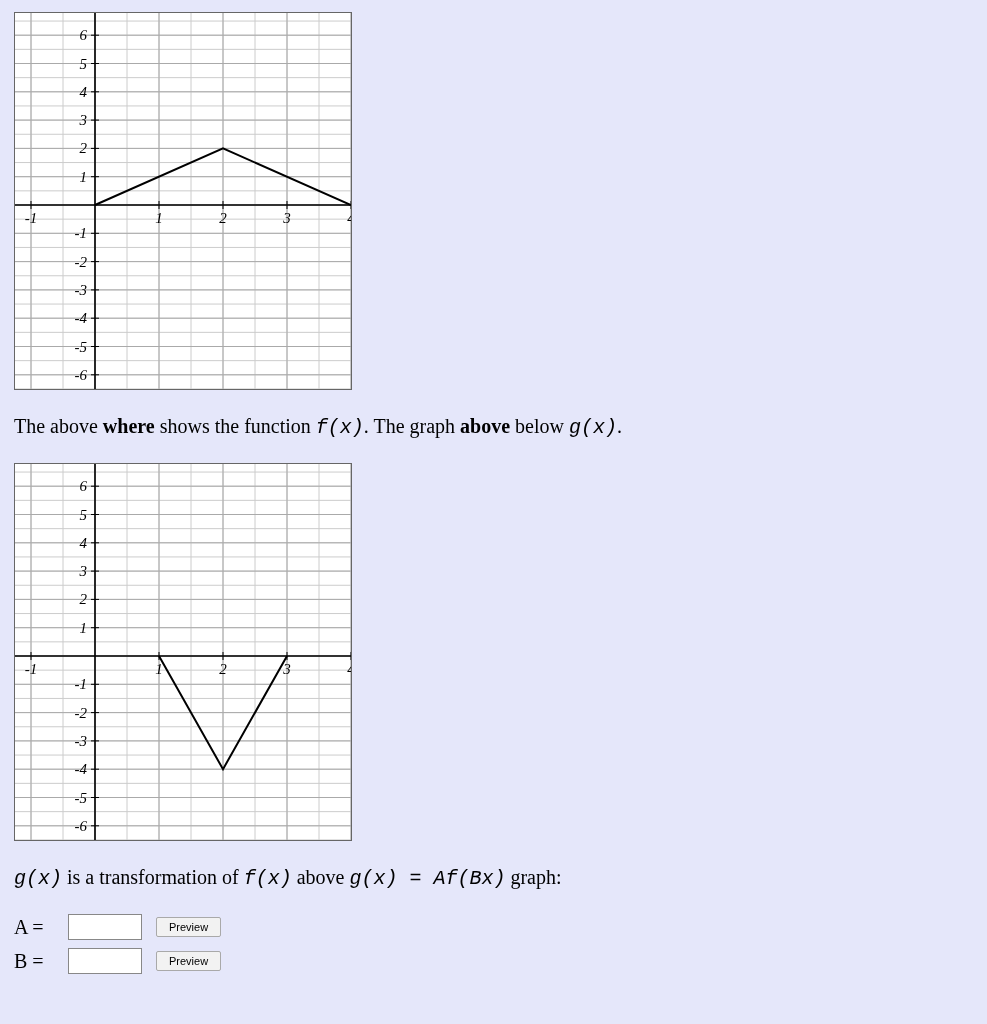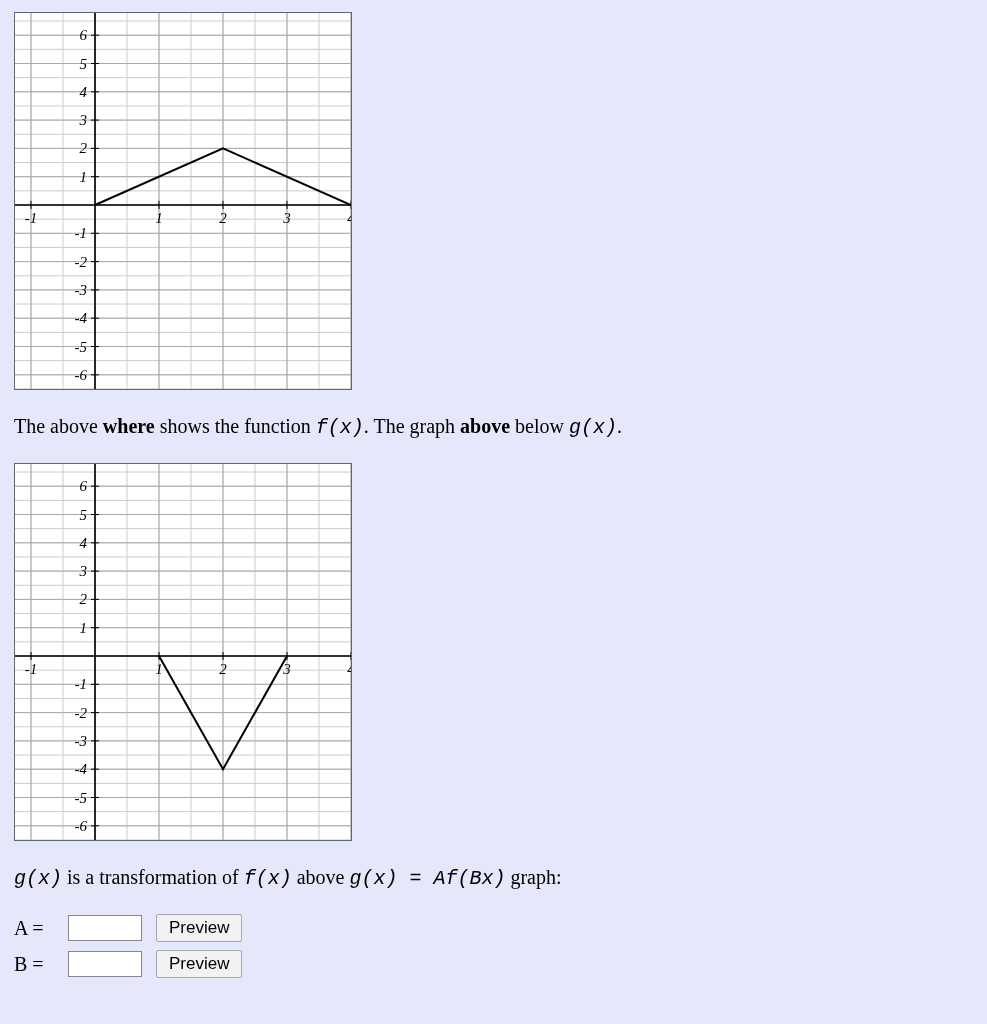--- a/index.html
+++ b/index.html
@@ -33,21 +33,21 @@
   .answer-input {
     width: 68px;
     height: 22px;
     font-size: 16px;
     border: 1px solid #888;
     background: #fff;
     padding: 1px 2px;
   }
   .preview-btn {
     font-family: Arial, sans-serif;
-    font-size: 17px;
+    font-size: 11px;
     padding: 3px 12px;
     background: #f2f2f2;
     border: 1px solid #a9a9a9;
     border-radius: 2px;
     cursor: pointer;
   }
   strong { font-weight: bold; }
 </style>
 </head>
 <body>

